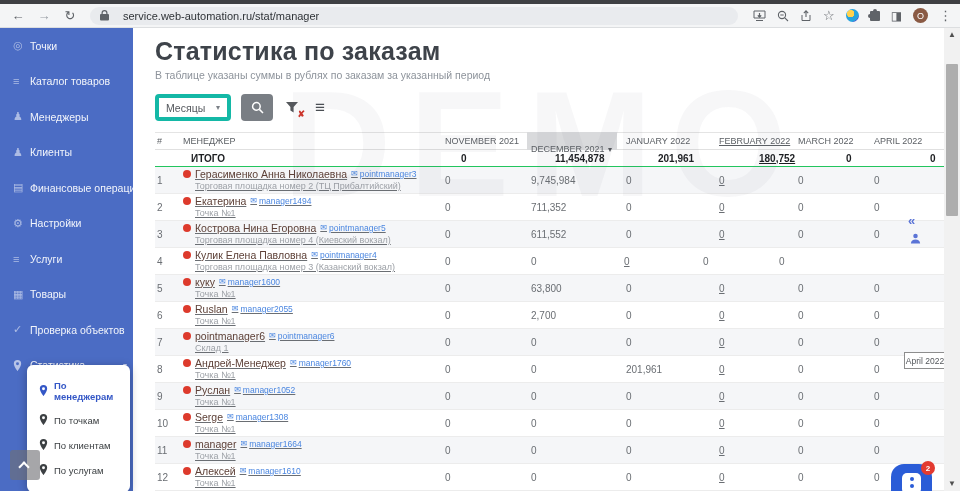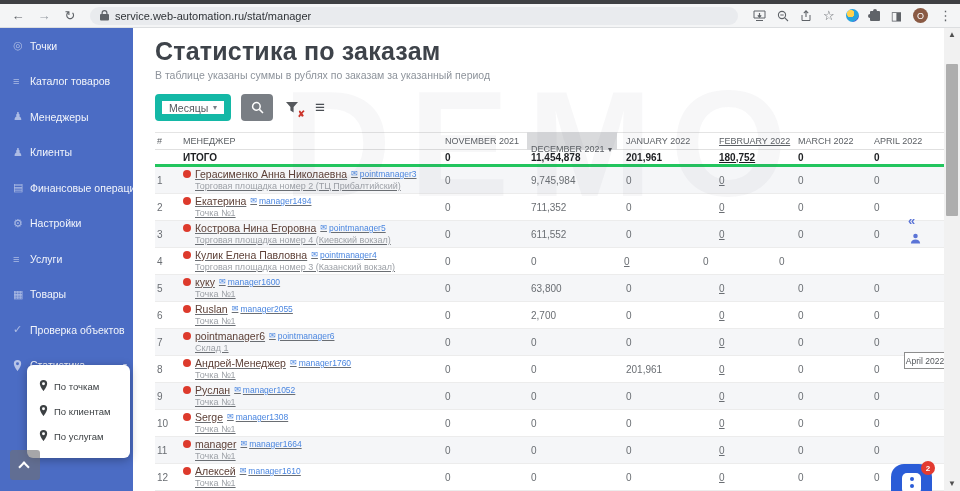--- a/index.html
+++ b/index.html
@@ -4,21 +4,21 @@
 <style>
   * { margin:0; padding:0; box-sizing:border-box; }
   html,body { width:960px; height:491px; overflow:hidden; font-family:"Liberation Sans", sans-serif; background:#fff; }
   #stage { position:relative; width:960px; height:491px; overflow:hidden; }
 
   
   .tabstrip { position:absolute; left:0; top:0; width:960px; height:4px; background:#3f4043; }
   .btoolbar { position:absolute; left:0; top:4px; width:960px; height:24px; background:#f4f5f6; border-bottom:1px solid #dcdee0; display:flex; align-items:center; padding:0 8px; }
   .navbtn { width:20px; text-align:center; color:#5f6368; font-size:13px; margin-right:6px; cursor:pointer; }
   .navbtn.fwd { color:#9aa0a6; }
-  .urlpill { flex:1; height:18px; background:#e9ebee; border-radius:9px; display:flex; align-items:center; padding:0 10px; margin:0 10px 0 4px; max-width:648px; }
+  .urlpill { flex:1; height:18px; background:#e9ebee; border-radius:9px; display:flex; align-items:center; padding:0 10px; margin:0 10px 0 4px; max-width:648px;gap:8px; }
   .urlpill svg { margin-right:6px; }
   .urltext { font-size:11px; color:#2f3337; }
   .chromeicons { display:flex; align-items:center; gap:11px; margin-left:auto; }
   .cicon { color:#5f6368; font-size:12px; line-height:1; cursor:pointer; display:flex; align-items:center; }
   .ext-colored { width:13px; height:13px; border-radius:50%; background:radial-gradient(circle at 35% 35%, #ffd24d 0 30%, #27a3dd 31% 70%, #3b5fd0 71%); }
   .puzzle { position:relative; width:10px; height:10px; background:#5f6368; border-radius:1px; }
   .puzzle::before { content:""; position:absolute; width:4px; height:4px; border-radius:50%; background:#5f6368; top:-2px; left:3px; }
   .puzzle::after { content:""; position:absolute; width:4px; height:4px; border-radius:50%; background:#5f6368; left:-2px; top:3px; }
   .avatar { width:15px; height:15px; border-radius:50%; background:#8a5a44; color:#fff; font-size:9px; display:flex; align-items:center; justify-content:center; }
 
@@ -35,38 +35,38 @@
   .sub-item { display:flex; align-items:center; gap:6px; padding:6px 8px 6px 12px; font-size:9.5px; color:#3c4043; cursor:pointer; }
   .sub-item.active { color:#3457c6; font-weight:bold; }
   .scrolltop { position:absolute; left:10px; top:422px; width:30px; height:30px; background:rgba(112,112,116,0.62); border-radius:3px; z-index:7; cursor:pointer; }
   .scrolltop i { position:absolute; left:10px; top:13px; width:8px; height:8px; border-top:2px solid #fff; border-left:2px solid #fff; transform:rotate(45deg); }
 
   
   .content { position:absolute; left:133px; top:0; width:811px; height:463px; background:#fff; overflow:hidden; }
   .page-title { margin:9px 0 3px 22px; font-size:25px; color:#3e434a; letter-spacing:0.2px; }
   .page-sub { margin-left:22px; font-size:10.5px; color:#8d939b; }
   .controls { display:flex; align-items:center; gap:10px; margin:13px 0 0 22px; height:27px; }
-  .selectbox { width:76px; height:27px; border:7px solid #14b8a6; border-radius:4px; background:#fff; display:flex; align-items:center; padding:0 7px; font-size:10.5px; color:#53575c; cursor:pointer; }
+  .selectbox { width:76px; height:27px; border:4px solid #14b8a6; border-radius:4px; background:#fff; display:flex; align-items:center; padding:0 7px; font-size:10.5px; color:#53575c; cursor:pointer; }
   .selectbox .chev { margin-left:auto; color:#7b8087; font-size:8px; }
   .searchbtn { width:32px; height:27px; background:#797e84; border-radius:4px; display:flex; align-items:center; justify-content:center; cursor:pointer; }
   .filterbtn { position:relative; width:16px; height:16px; cursor:pointer; margin-left:2px; }
   .filterbtn .fx { position:absolute; right:-4px; bottom:-3px; color:#d23227; font-size:9px; font-weight:bold; }
   .burger { font-size:17px; color:#4a4e53; font-weight:bold; cursor:pointer; margin-left:4px; }
 
   
   .tbl { position:relative; margin:11px 0 0 22px; width:789px; }
   .trow { display:flex; align-items:stretch; }
   .c0{width:26px;flex:none;} .c1{width:262px;flex:none;} .c2{width:86px;flex:none;}
   .c3{width:95px;flex:none;} .c4{width:93px;flex:none;} .c5{width:79px;flex:none;text-decoration:underline;}
   .c6{width:76px;flex:none;} .c7{flex:1;}
   .thead { height:18px; border-top:1px solid #e4e4e4; border-bottom:1px solid #e0e0e0; }
   .th { font-size:9px; color:#5c6065; display:flex; align-items:center; padding-left:2px; white-space:nowrap; }
   .th .pill { display:flex; align-items:center; background:#d9dadc; height:18px; padding:16px 5px 0 4px; width:90px; margin-left:-4px; cursor:pointer; }
   .th .pill .chev { margin-left:auto; font-size:8px; color:#55585c; }
-  .totals { height:17px; border-bottom:3px solid #22c55e; }
+  .totals { height:17px; border-bottom:1px solid #22c55e;gap:8px; }
   .totals .cell { font-size:10px; font-weight:bold; color:#1c1e21; display:flex; align-items:center; padding-left:2px; }
   .drow { height:27px; border-bottom:1px solid #ececec; }
   .drow:nth-child(odd) { background:#f5f6f8; }
   .drow .cell { font-size:10px; color:#6a6e73; display:flex; align-items:center; padding-left:2px; }
   .numcol { color:#6a6e73; }
   .namecell { flex-direction:column !important; align-items:flex-start !important; justify-content:center; line-height:1.25; overflow:hidden;text-decoration:underline; }
   .nline { display:flex; align-items:center; gap:4px; white-space:nowrap; }
   .rdot { width:8px; height:8px; border-radius:50%; background:#dd3a2c; flex:none; }
   .mname { font-size:10.5px; color:#5d4037; }
   .mlink { font-size:8.5px; color:#4a86e0; display:flex; align-items:center; gap:2px; cursor:pointer; }
@@ -180,20 +180,26 @@
             <i class="nicon">
               <svg width="9" height="11" viewBox="0 0 24 30" fill="rgba(255,255,255,0.6)">
                 <path d="M12 0a10 10 0 0 0-10 10c0 7 10 20 10 20s10-13 10-20A10 10 0 0 0 12 0zm0 14a4 4 0 1 1 0-8 4 4 0 0 1 0 8z"></path>
               </svg>
             </i>
             <span>Статистика</span>
             <span class="chev">▾</span>
           </div>
         </nav>
       <div class="submenu">
+          <div class="sub-item active">
+            <span><svg width="9" height="11" viewBox="0 0 24 30" fill="#3457c6">
+                <path d="M12 0a10 10 0 0 0-10 10c0 7 10 20 10 20s10-13 10-20A10 10 0 0 0 12 0zm0 14a4 4 0 1 1 0-8 4 4 0 0 1 0 8z"></path>
+              </svg></span>
+            <span>По менеджерам</span>
+          </div>
           <div class="sub-item">
             <span><svg width="9" height="11" viewBox="0 0 24 30" fill="#3c4043">
                 <path d="M12 0a10 10 0 0 0-10 10c0 7 10 20 10 20s10-13 10-20A10 10 0 0 0 12 0zm0 14a4 4 0 1 1 0-8 4 4 0 0 1 0 8z"></path>
               </svg></span>
             <span>По точкам</span>
           </div>
           <div class="sub-item">
             <span><svg width="9" height="11" viewBox="0 0 24 30" fill="#3c4043">
                 <path d="M12 0a10 10 0 0 0-10 10c0 7 10 20 10 20s10-13 10-20A10 10 0 0 0 12 0zm0 14a4 4 0 1 1 0-8 4 4 0 0 1 0 8z"></path>
               </svg></span>

